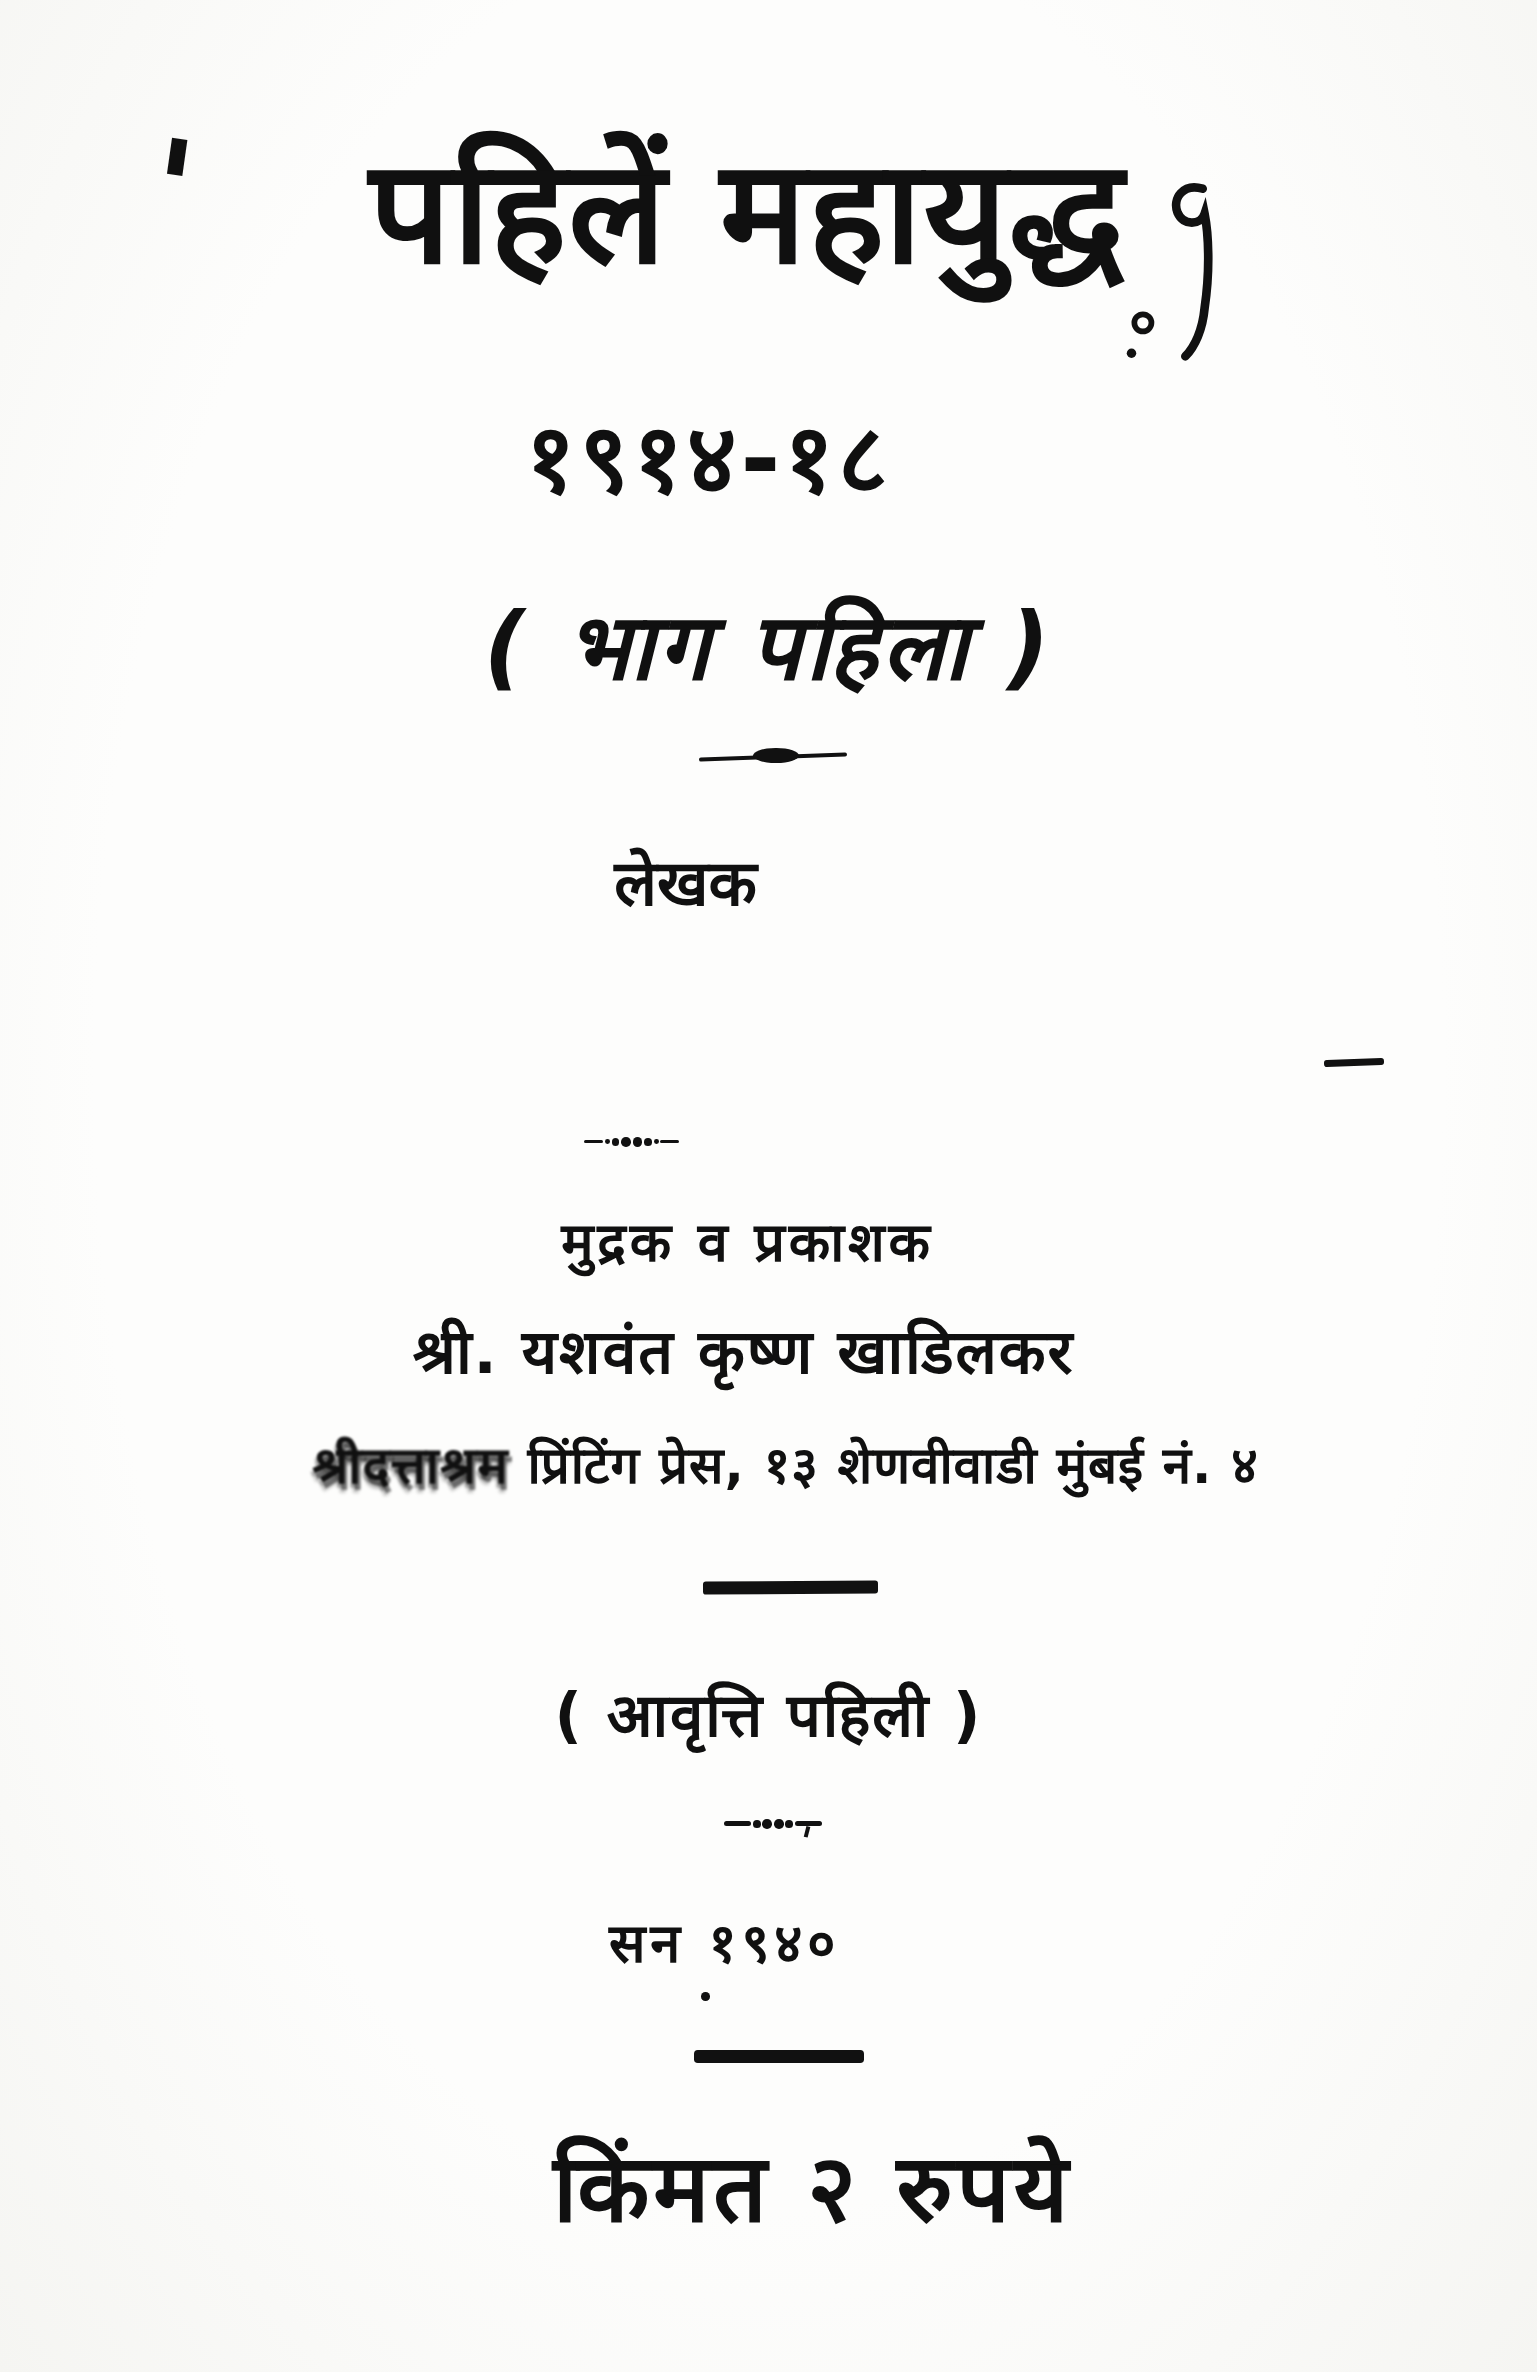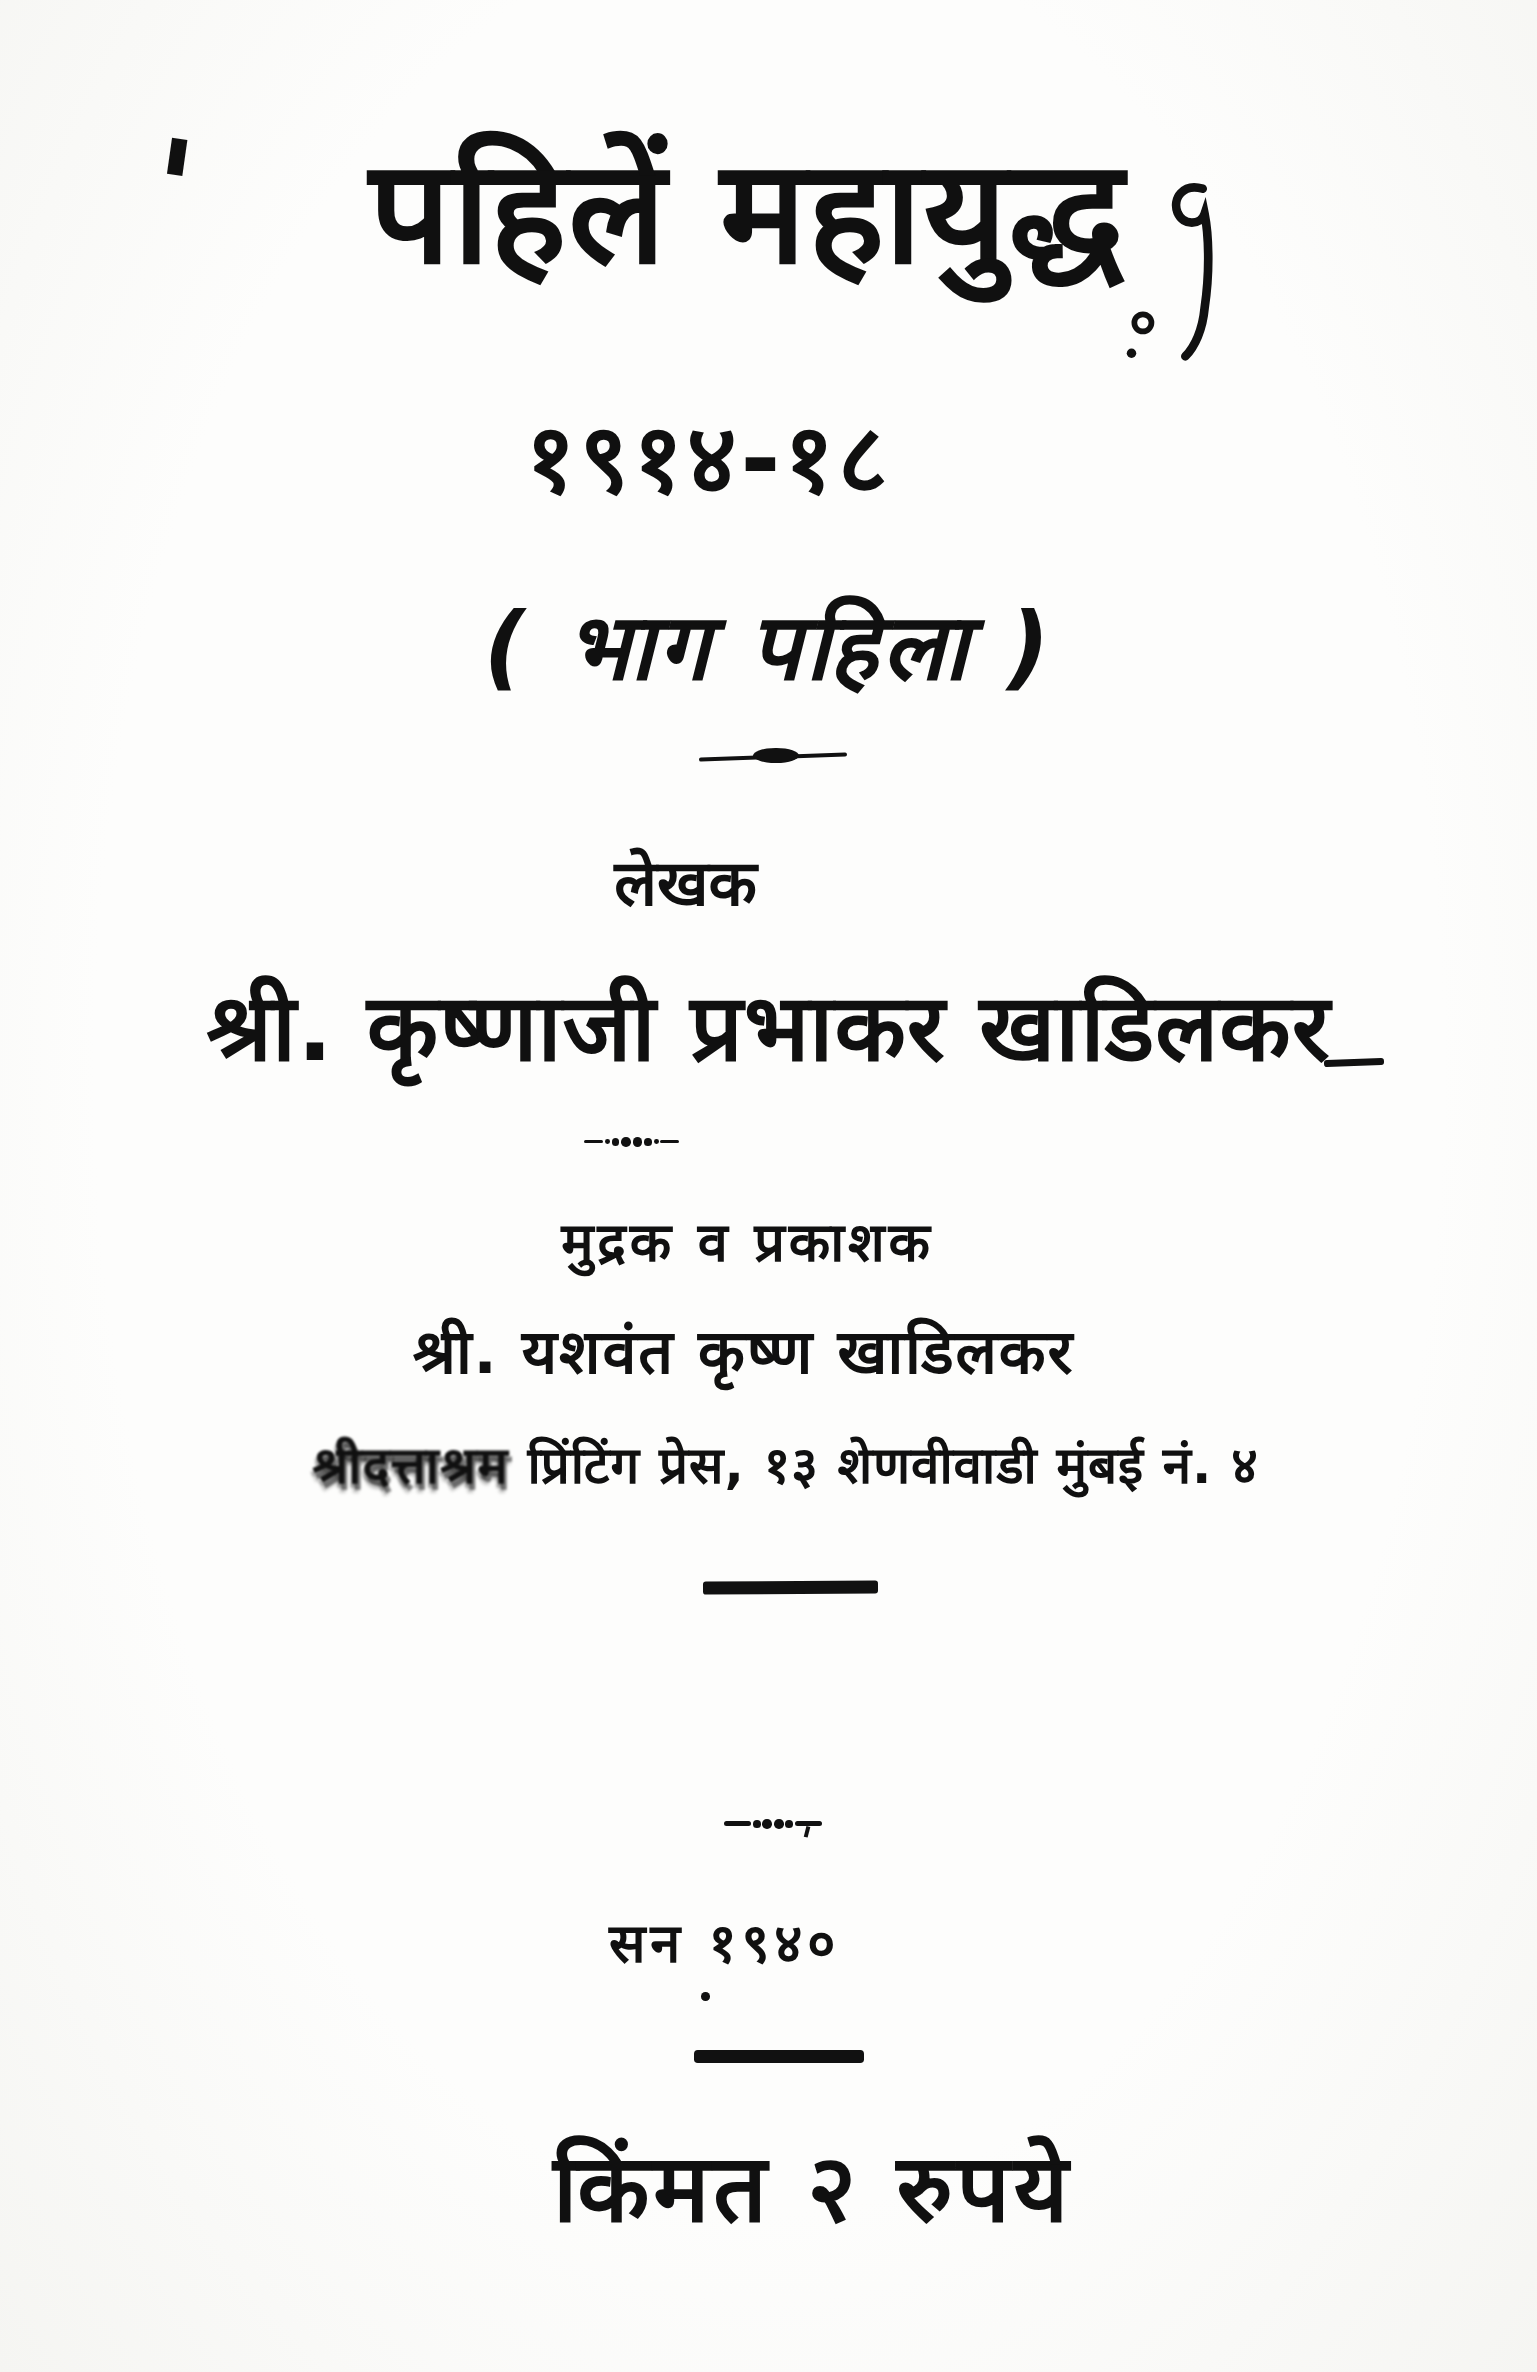--- a/index.html
+++ b/index.html
@@ -100,21 +100,20 @@
 
   <div class="line part-line">( भाग पहिला )</div>
 
   <div class="orn blob-divider">
     <i class="bd-line"></i>
       <i class="bd-blob"></i>
   </div>
 
   <div class="line lekhak-line">लेखक</div>
 
-  <div class="line author-line">श्री. कृष्णाजी प्रभाकर खाडिलकर</div>
 
   <div class="orn author-underline"></div>
 
   <div class="orn dotted-divider">
     <i class="dsh"></i>
       <i class="d2"></i>
       <i class="d3"></i>
       <i class="d4"></i>
       <i class="d4"></i>
       <i class="d3"></i>
@@ -126,20 +125,21 @@
 
   <div class="line yashwant-line">श्री. यशवंत कृष्ण खाडिलकर</div>
 
   <div class="line press-line">
     <span class="smudge">श्रीदत्ताश्रम</span>
     <span>प्रिंटिंग प्रेस, १३ शेणवीवाडी मुंबई नं. ४</span>
   </div>
 
   <div class="orn bar-1"></div>
 
+  <div class="line avrutti-line">( आवृत्ति पहिली )</div>
 
   <div class="orn dashdot-divider">
     <i class="ddsh"></i>
       <i class="d3"></i>
       <i class="d4"></i>
       <i class="d4"></i>
       <i class="d3"></i>
       <i class="ddsh"></i>
   </div>
 

